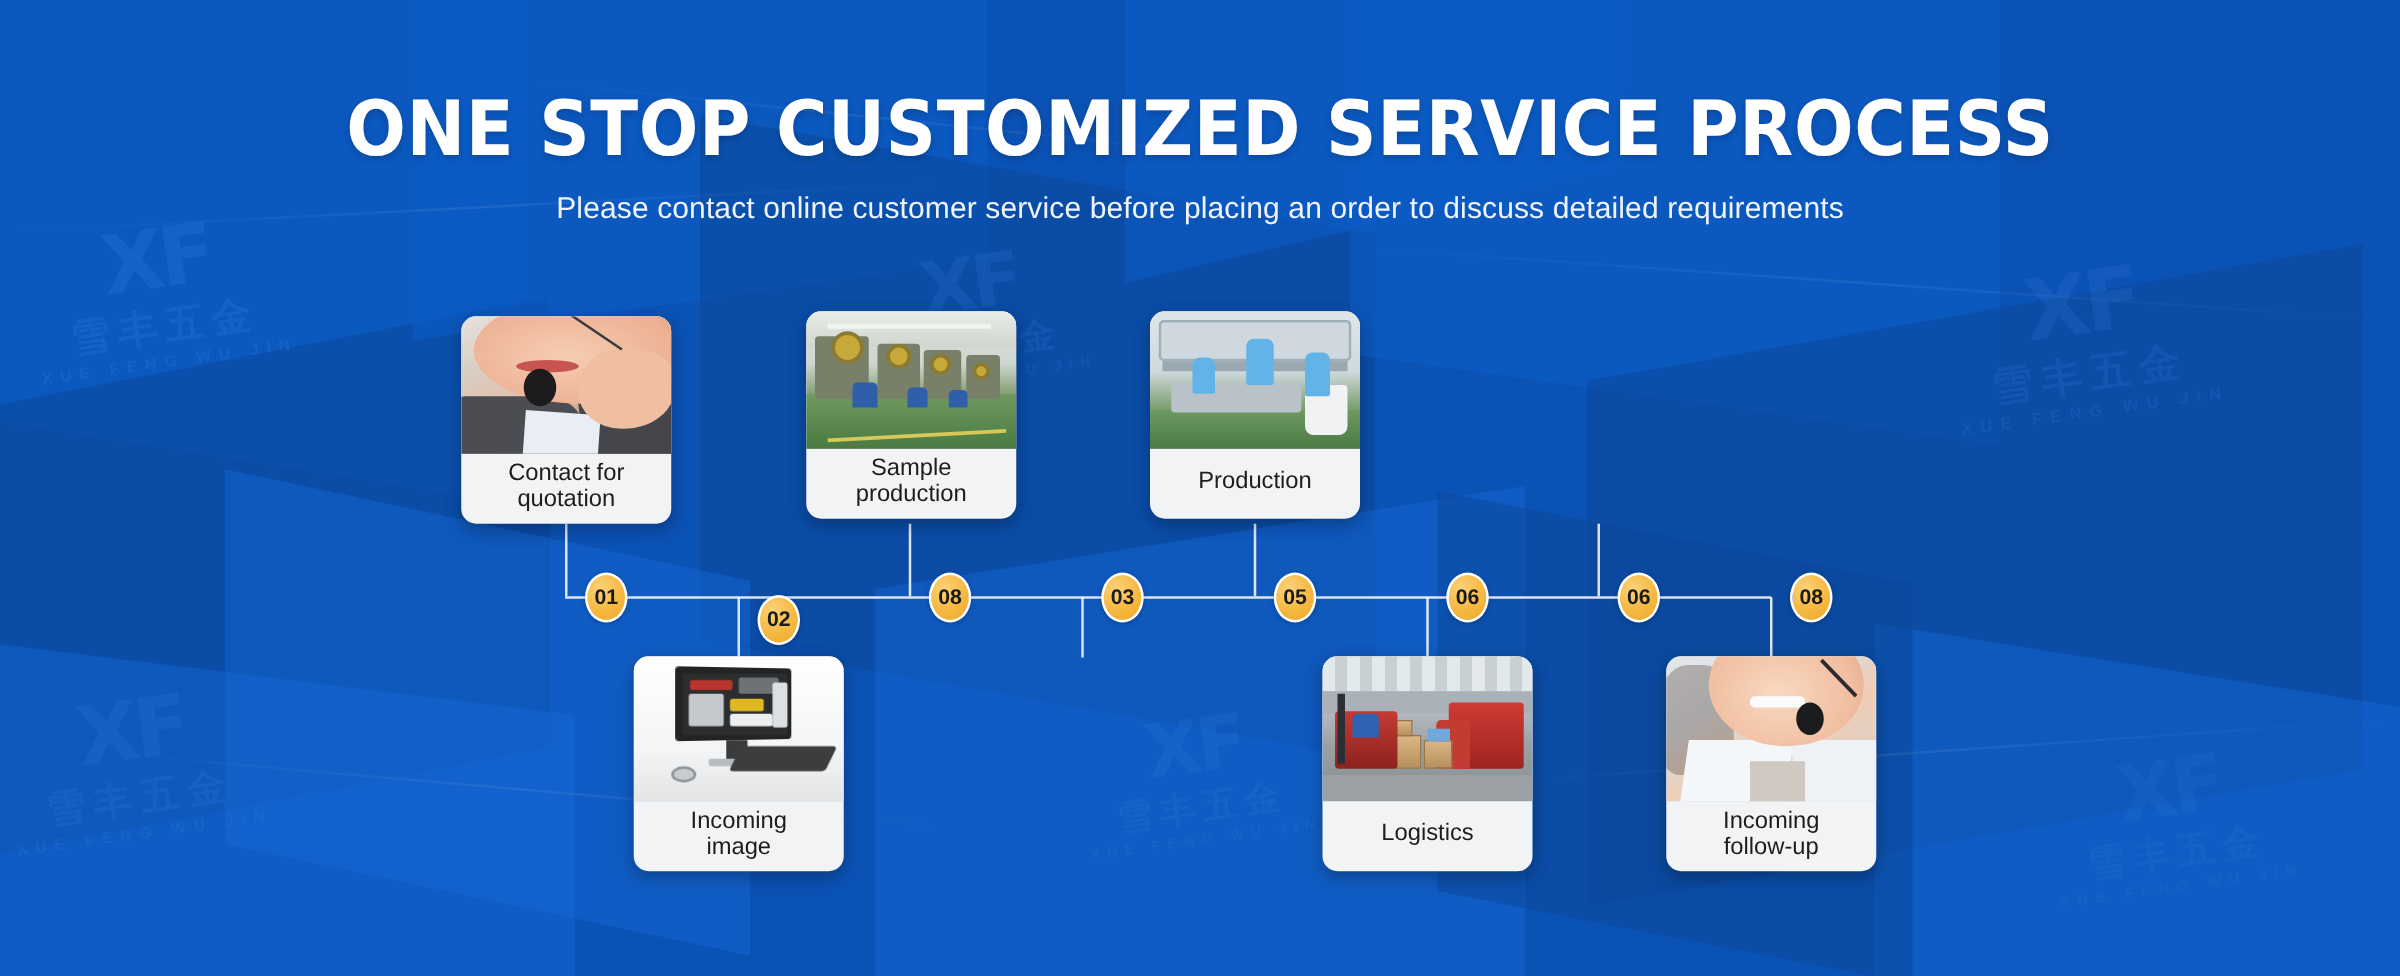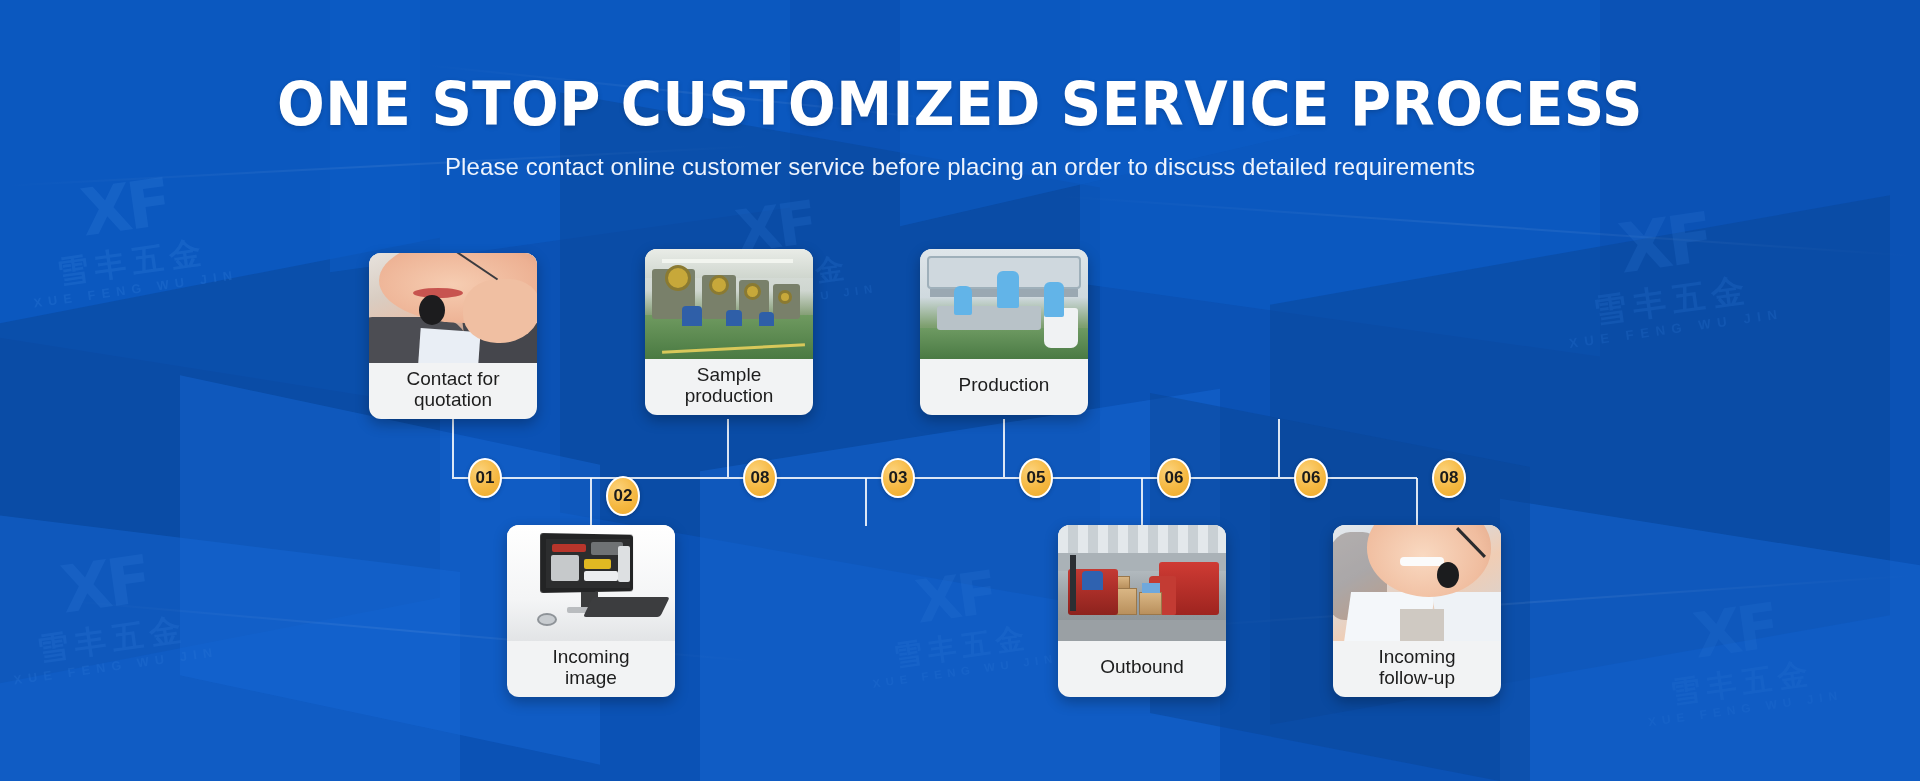--- a/index.html
+++ b/index.html
@@ -443,21 +443,21 @@
             <div class="ph cab7"></div>
           <div class="ph pallet" style="left:32%; top:54%; width:15%; height:24%;"></div>
           <div class="ph pallet" style="left:48%; top:58%; width:14%; height:20%;"></div>
           <div class="ph blue" style="left:50%; top:50%; width:11%; height:9%;"></div>
           <div class="ph pallet" style="left:30%; top:44%; width:13%; height:11%;"></div>
           <div class="ph fork"></div>
             <div class="ph mast"></div>
           <div class="ph driver"></div>
         </div>
       </div>
-      <div class="card-label">Outbound</div>
+      <div class="card-label">Logistics</div>
     </div>
 
     <div class="card bottom" style="left:1333px; top:525px;">
       <div class="card-photo">
         <div class="ph p8">
           <div class="ph bgop"></div>
           <div class="ph coat"></div>
             <div class="ph coat2"></div>
             <div class="ph tee"></div>
           <div class="ph face8"></div>

